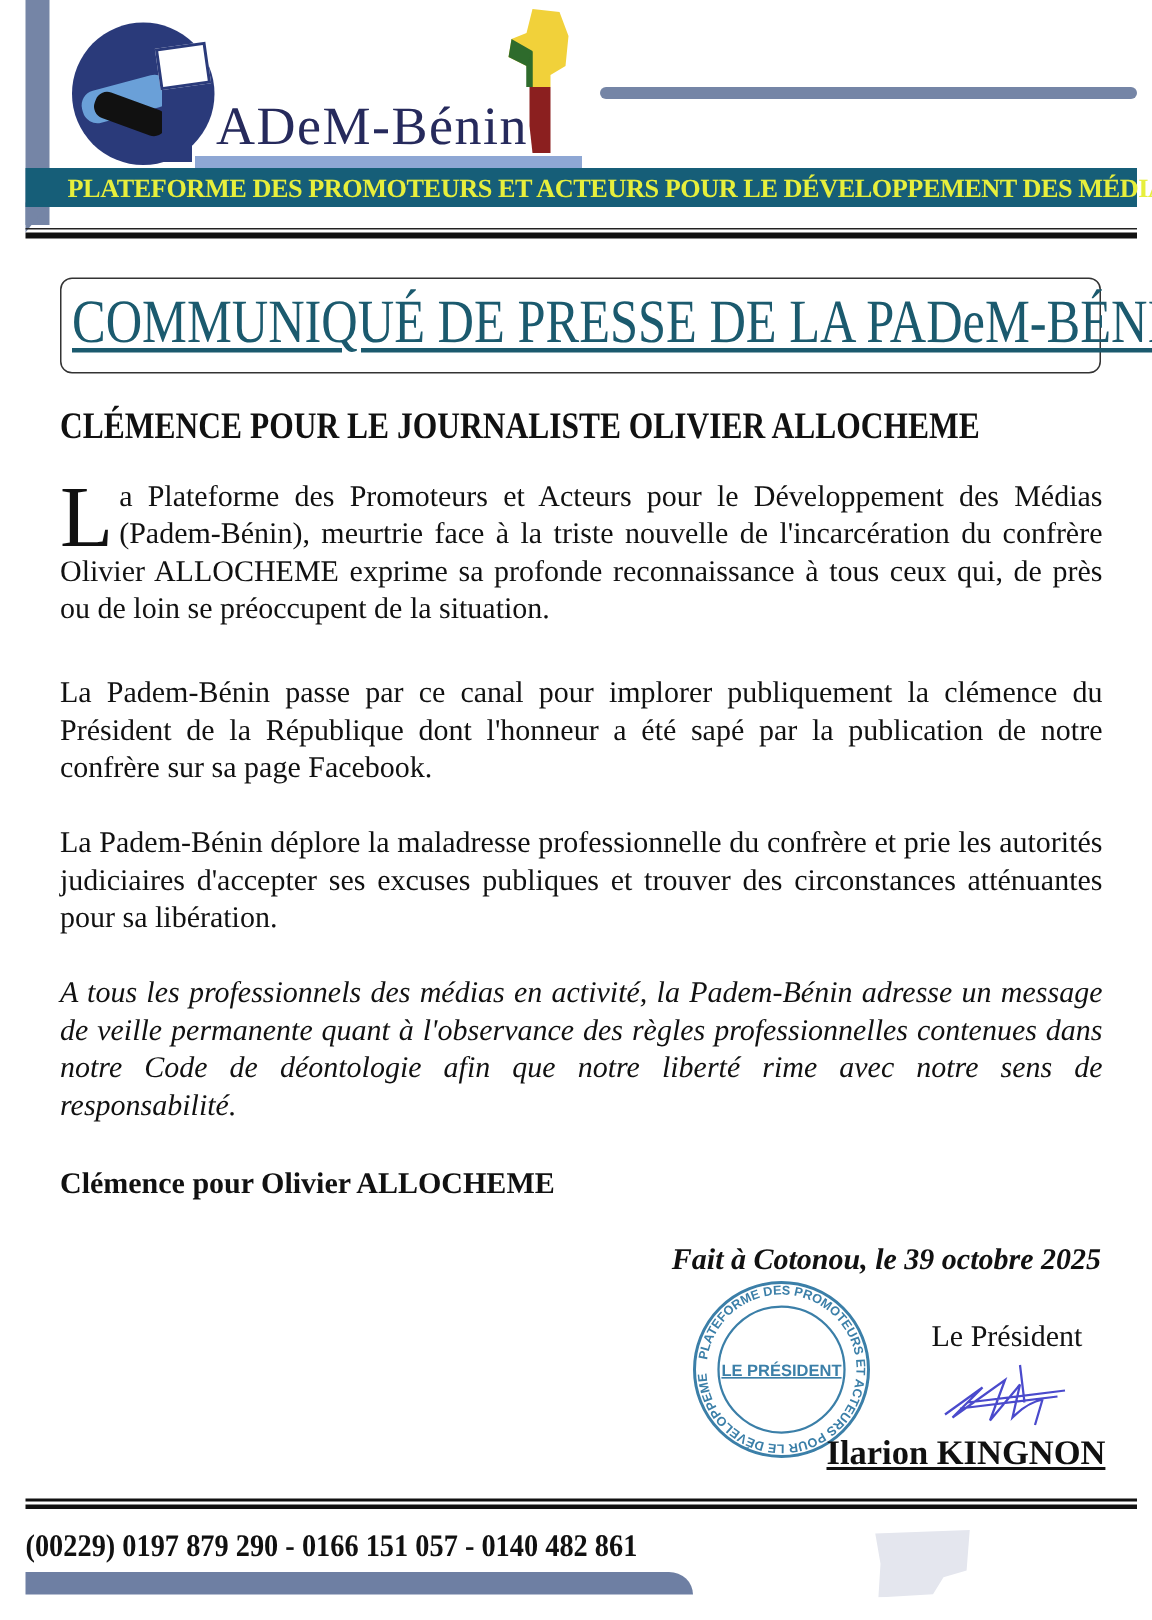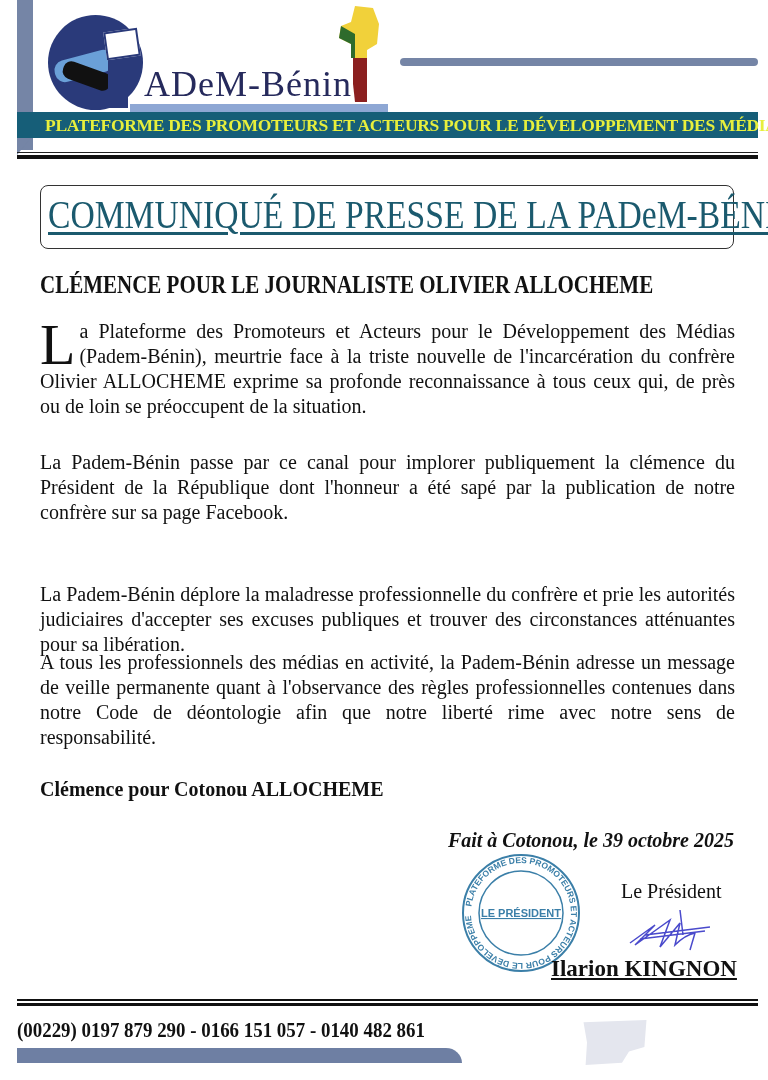--- a/index.html
+++ b/index.html
@@ -25,22 +25,22 @@
   
   .title-box { position:absolute; left:40px; top:185px; width:692px; height:62px; border:1.5px solid #333; border-radius:8px; }
   .title-text { position:absolute; left:48px; top:190px; width:680px; font-size:41px; color:#1b5a6e; text-decoration:underline; text-decoration-thickness:3px; text-underline-offset:4px; white-space:nowrap; transform:scaleX(0.82); transform-origin:left top; letter-spacing:0; line-height:48px; }
 
   .subtitle { position:absolute; left:40px; top:270px; width:700px; font-size:25px; font-weight:bold; white-space:nowrap; transform:scaleX(0.84); transform-origin:left top; line-height:30px; }
 
   .body { position:absolute; left:40px; width:695px; font-size:20px; line-height:25px; text-align:justify; transform-origin:left top; }
   .p1 { top:319px; }
   .dropcap { float:left; font-size:58px; line-height:48px; margin-right:4px; margin-top:2px; }
   .p2 { top:450px; }
-  .p3 { top:550px;margin-top:32px; }
-  .p4 { top:650px; }
+  .p3 { top:550px; }
+  .p4 { top:650px;font-style:italic; }
   .closing { position:absolute; left:40px; top:778px; font-size:20px; font-weight:bold; }
 
   .fait { position:absolute; right:34px; top:829px; font-size:20px; font-weight:bold; font-style:italic; }
   .president-label { position:absolute; left:621px; top:880px; font-size:20px; }
   .president-name { position:absolute; left:551px; top:956px; font-size:23px; font-weight:bold; text-decoration:underline; }
   .stamp { position:absolute; left:456px; top:853px; width:130px; height:120px; }
   .signature { position:absolute; left:625px; top:905px; width:90px; height:50px; }
 
   
   .foot-hr1 { position:absolute; left:17px; top:999px; width:741px; height:2px; background:#111; }
@@ -84,21 +84,21 @@
 
 <div class="subtitle">CLÉMENCE POUR LE JOURNALISTE OLIVIER ALLOCHEME</div>
 
 <div class="body p1">
   <span class="dropcap">L</span><span>a Plateforme des Promoteurs et Acteurs pour le Développement des Médias (Padem-Bénin), meurtrie face à la triste nouvelle de l'incarcération du confrère Olivier ALLOCHEME exprime sa profonde reconnaissance à tous ceux qui, de près ou de loin se préoccupent de la situation.</span>
 </div>
 <div class="body p2">La Padem-Bénin passe par ce canal pour implorer publiquement la clémence du Président de la République dont l'honneur a été sapé par la publication de notre confrère sur sa page Facebook.</div>
 <div class="body p3">La Padem-Bénin déplore la maladresse professionnelle du confrère et prie les autorités judiciaires d'accepter ses excuses publiques et trouver des circonstances atténuantes pour sa libération.</div>
 <div class="body p4">A tous les professionnels des médias en activité, la Padem-Bénin adresse un message de veille permanente quant à l'observance des règles professionnelles contenues dans notre Code de déontologie afin que notre liberté rime avec notre sens de responsabilité.</div>
 
-<div class="closing">Clémence pour Cotonou ALLOCHEME</div>
+<div class="closing">Clémence pour Olivier ALLOCHEME</div>
 
 <div class="fait">Fait à Cotonou, le 39 octobre 2025</div>
 <div class="president-label">Le Président</div>
 
 <svg class="stamp" viewBox="0 0 130 120">
   <defs>
     <path id="ring" d="M65,60 m-50,0 a50,50 0 1,1 100,0 a50,50 0 1,1 -100,0"></path>
   </defs>
   <circle cx="65" cy="60" r="58" fill="none" stroke="#3b7fa8" stroke-width="2"></circle>
   <circle cx="65" cy="60" r="42" fill="none" stroke="#3b7fa8" stroke-width="1.5"></circle>

